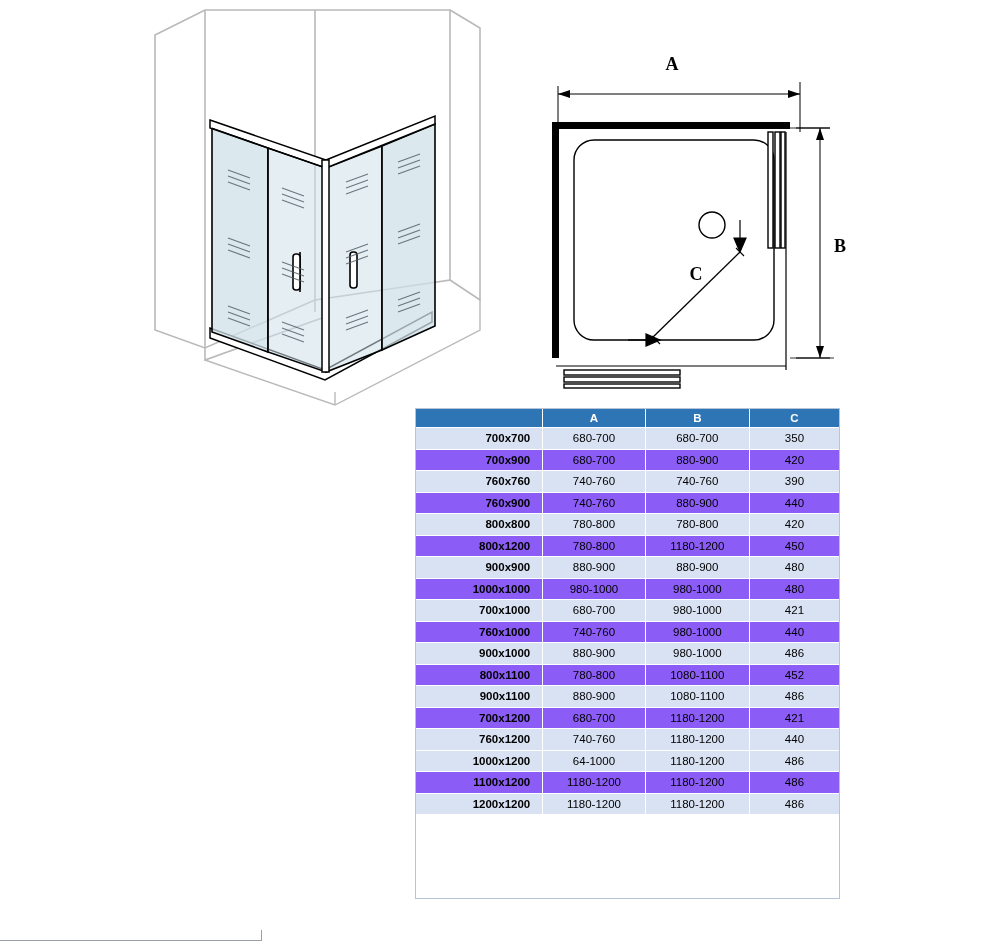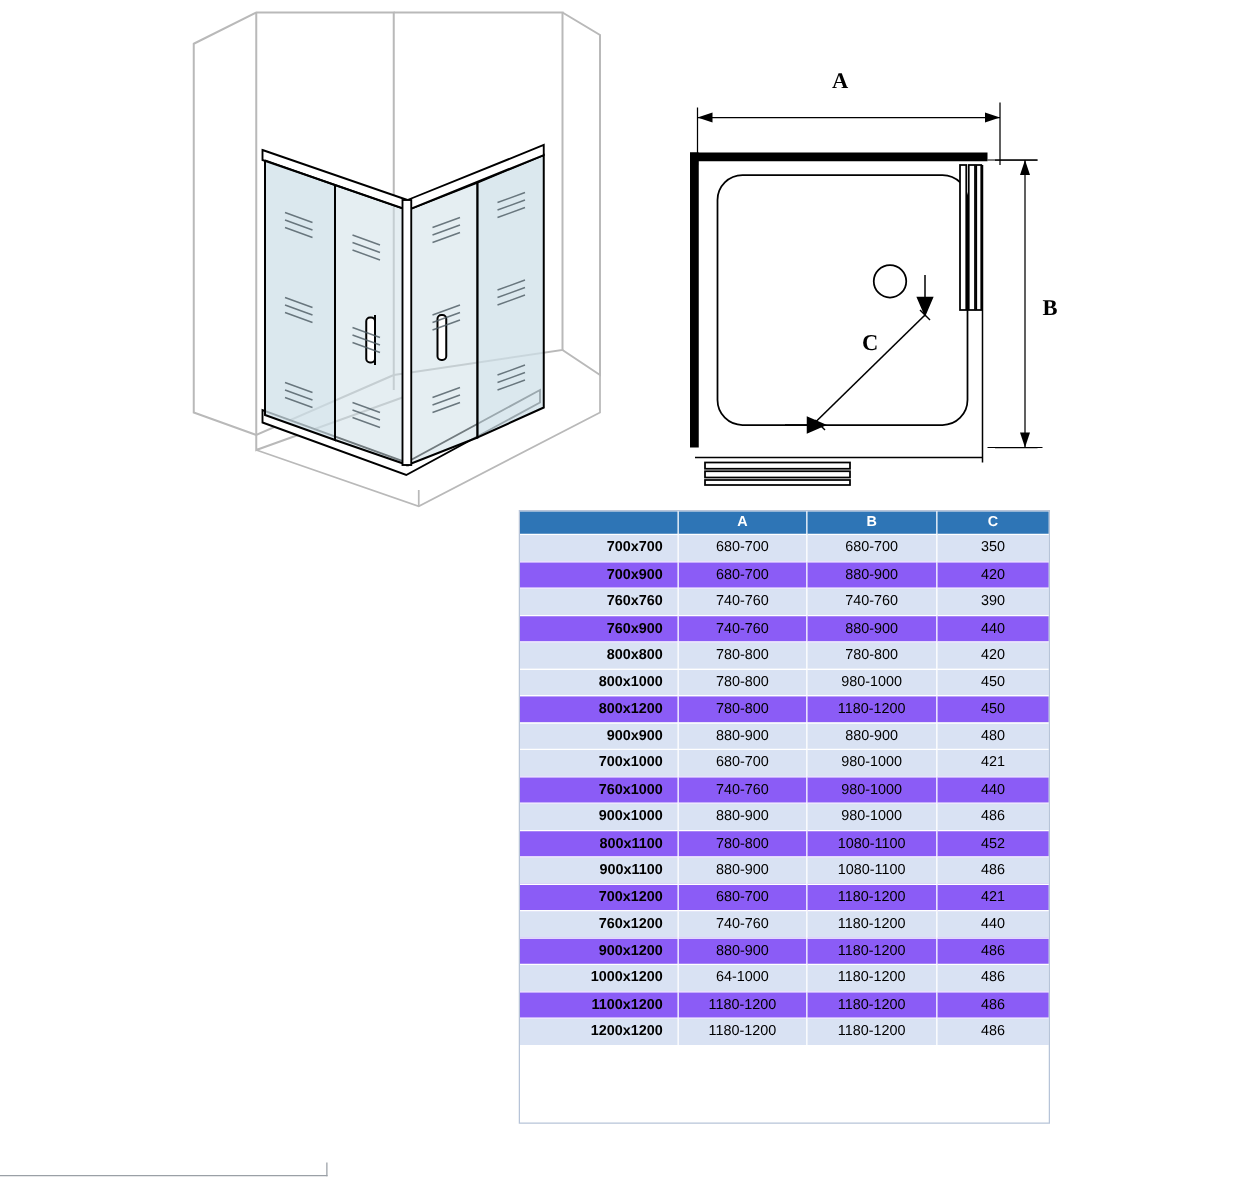--- a/index.html
+++ b/index.html
@@ -276,38 +276,38 @@
           <td class="c1">740-760</td>
           <td class="c2">880-900</td>
           <td class="c3">440</td>
         </tr>
         <tr class="odd">
           <td class="c0">800x800</td>
           <td class="c1">780-800</td>
           <td class="c2">780-800</td>
           <td class="c3">420</td>
         </tr>
-        <tr class="odd">
-          <td class="c0">800x1000</td>
-          <td class="c1">780-800</td>
-          <td class="c2">980-1000</td>
-          <td class="c3">450</td>
-        </tr>
         <tr class="even">
           <td class="c0">800x1200</td>
           <td class="c1">780-800</td>
           <td class="c2">1180-1200</td>
           <td class="c3">450</td>
         </tr>
         <tr class="odd">
           <td class="c0">900x900</td>
           <td class="c1">880-900</td>
           <td class="c2">880-900</td>
           <td class="c3">480</td>
         </tr>
+        <tr class="even">
+          <td class="c0">1000x1000</td>
+          <td class="c1">980-1000</td>
+          <td class="c2">980-1000</td>
+          <td class="c3">480</td>
+        </tr>
         <tr class="odd">
           <td class="c0">700x1000</td>
           <td class="c1">680-700</td>
           <td class="c2">980-1000</td>
           <td class="c3">421</td>
         </tr>
         <tr class="even">
           <td class="c0">760x1000</td>
           <td class="c1">740-760</td>
           <td class="c2">980-1000</td>
@@ -336,26 +336,20 @@
           <td class="c1">680-700</td>
           <td class="c2">1180-1200</td>
           <td class="c3">421</td>
         </tr>
         <tr class="odd">
           <td class="c0">760x1200</td>
           <td class="c1">740-760</td>
           <td class="c2">1180-1200</td>
           <td class="c3">440</td>
         </tr>
-        <tr class="even">
-          <td class="c0">900x1200</td>
-          <td class="c1">880-900</td>
-          <td class="c2">1180-1200</td>
-          <td class="c3">486</td>
-        </tr>
         <tr class="odd">
           <td class="c0">1000x1200</td>
           <td class="c1">64-1000</td>
           <td class="c2">1180-1200</td>
           <td class="c3">486</td>
         </tr>
         <tr class="even">
           <td class="c0">1100x1200</td>
           <td class="c1">1180-1200</td>
           <td class="c2">1180-1200</td>

